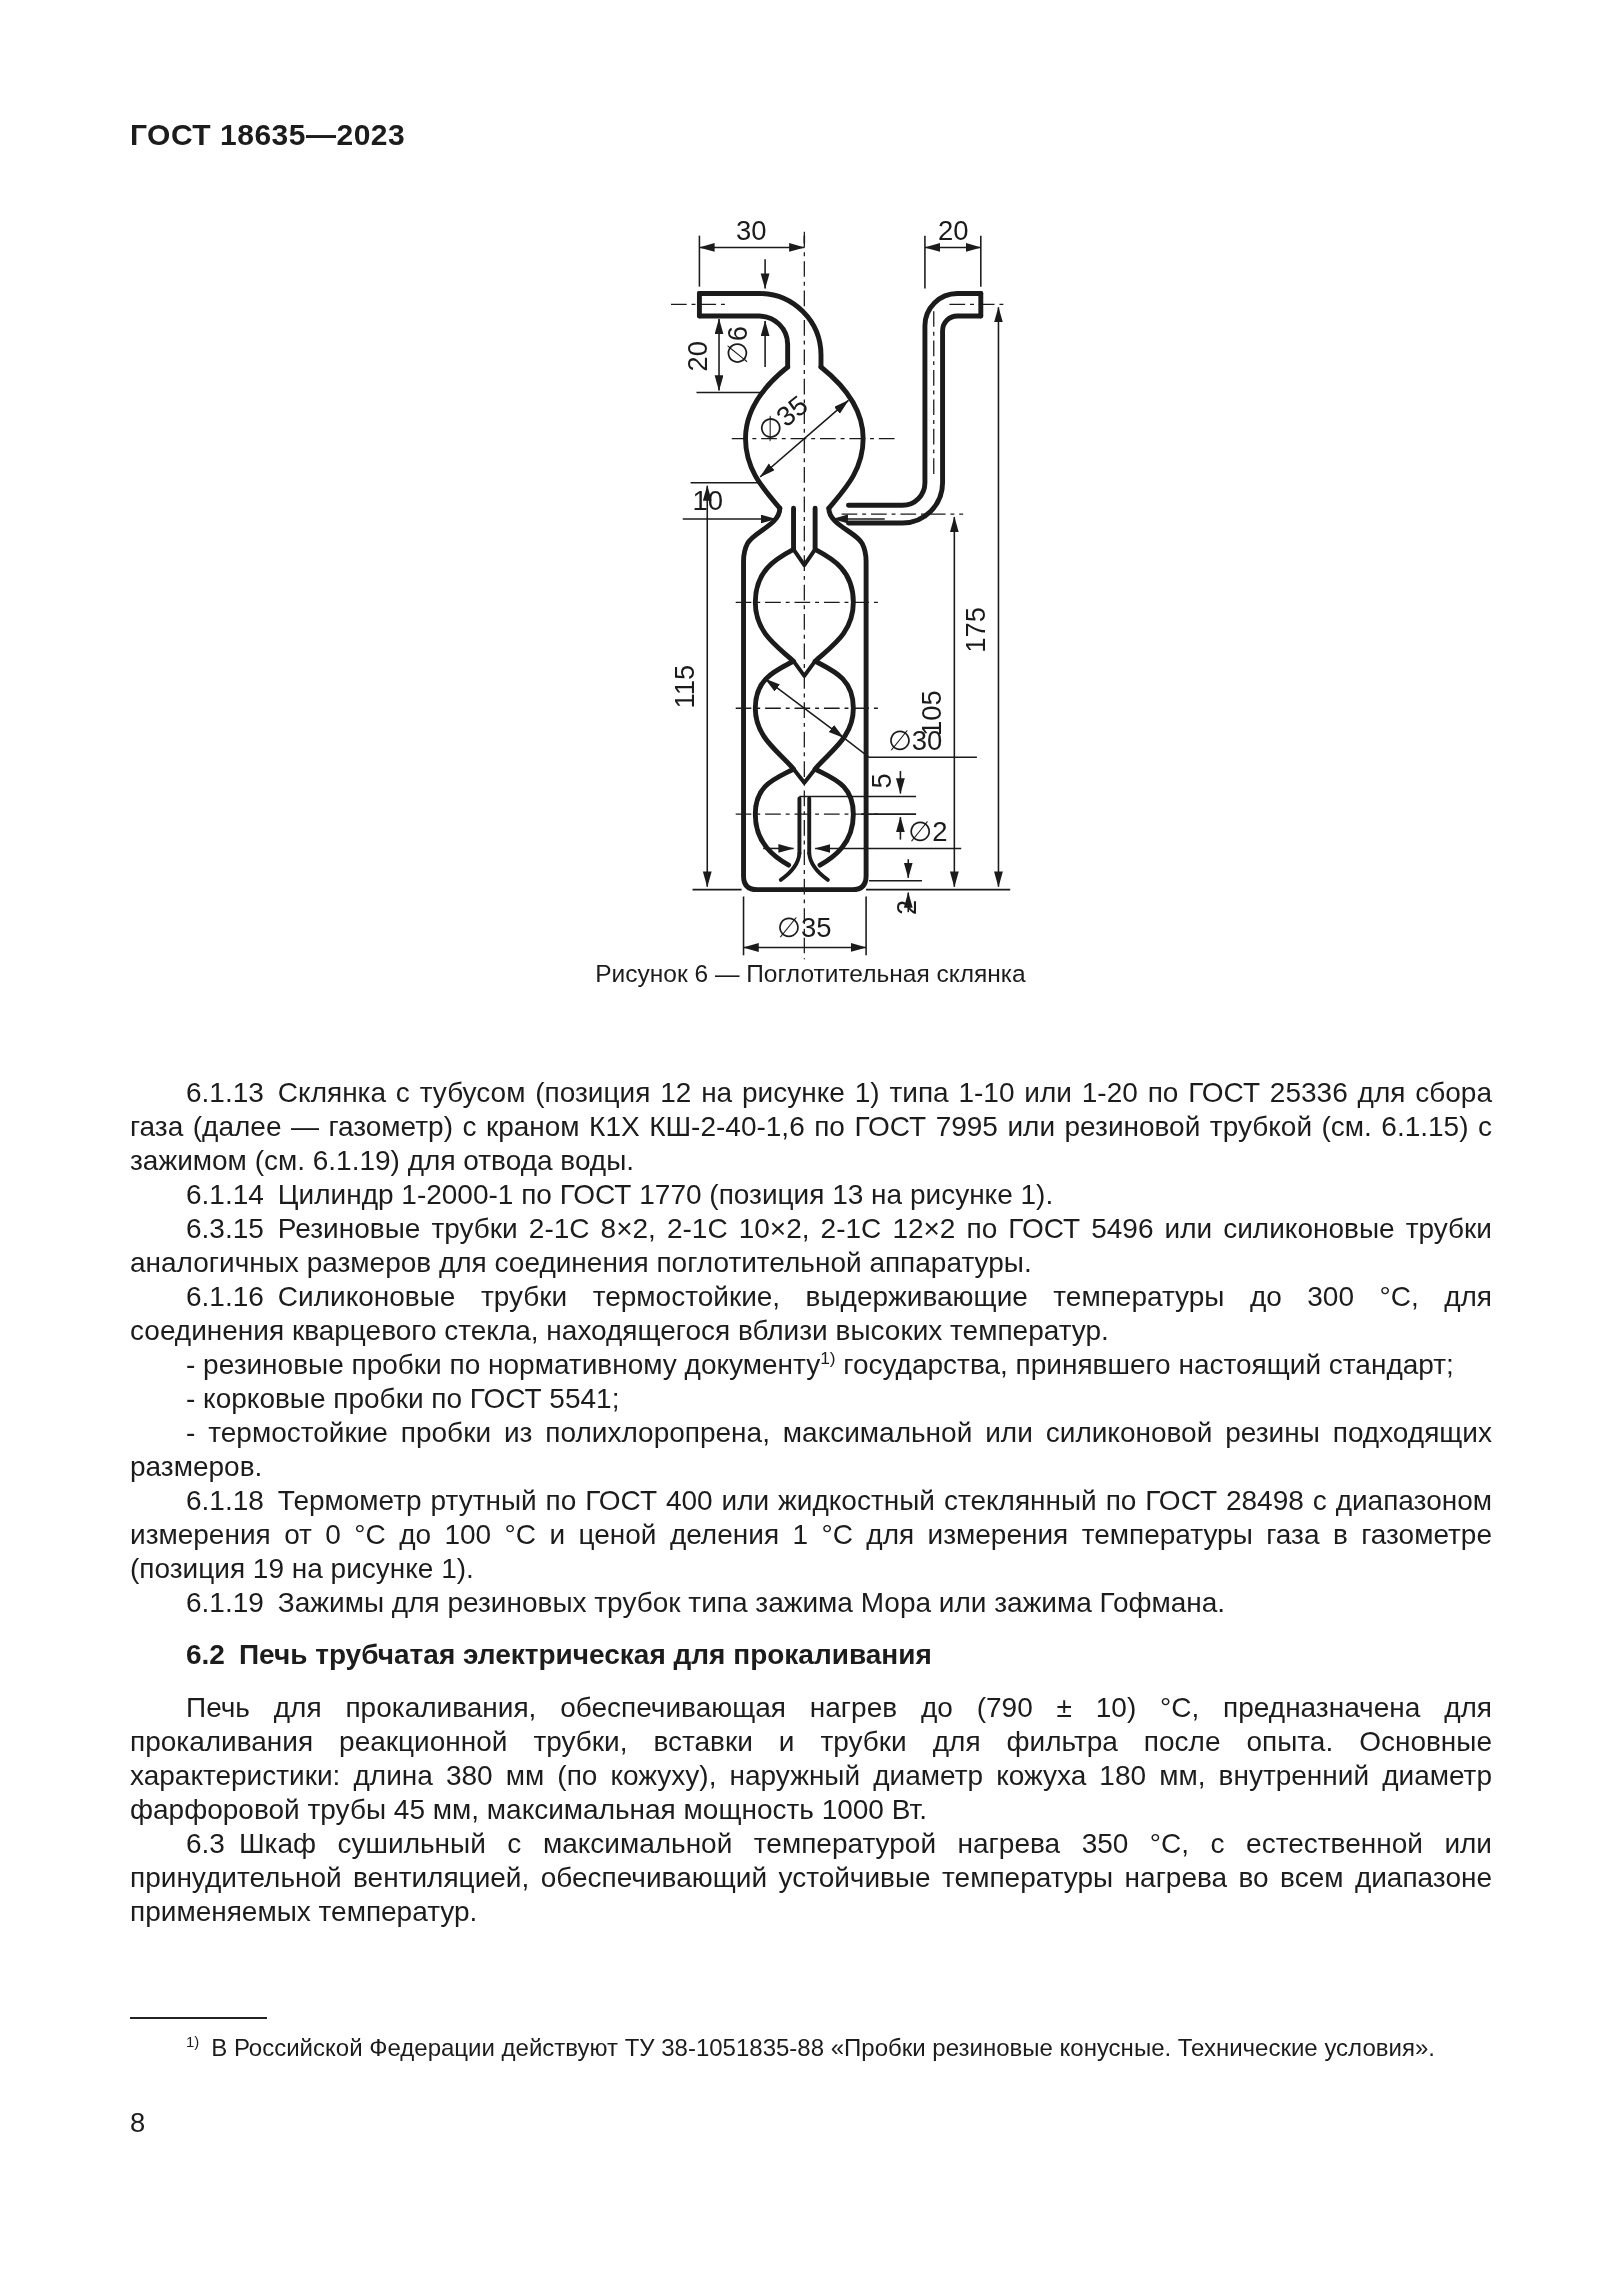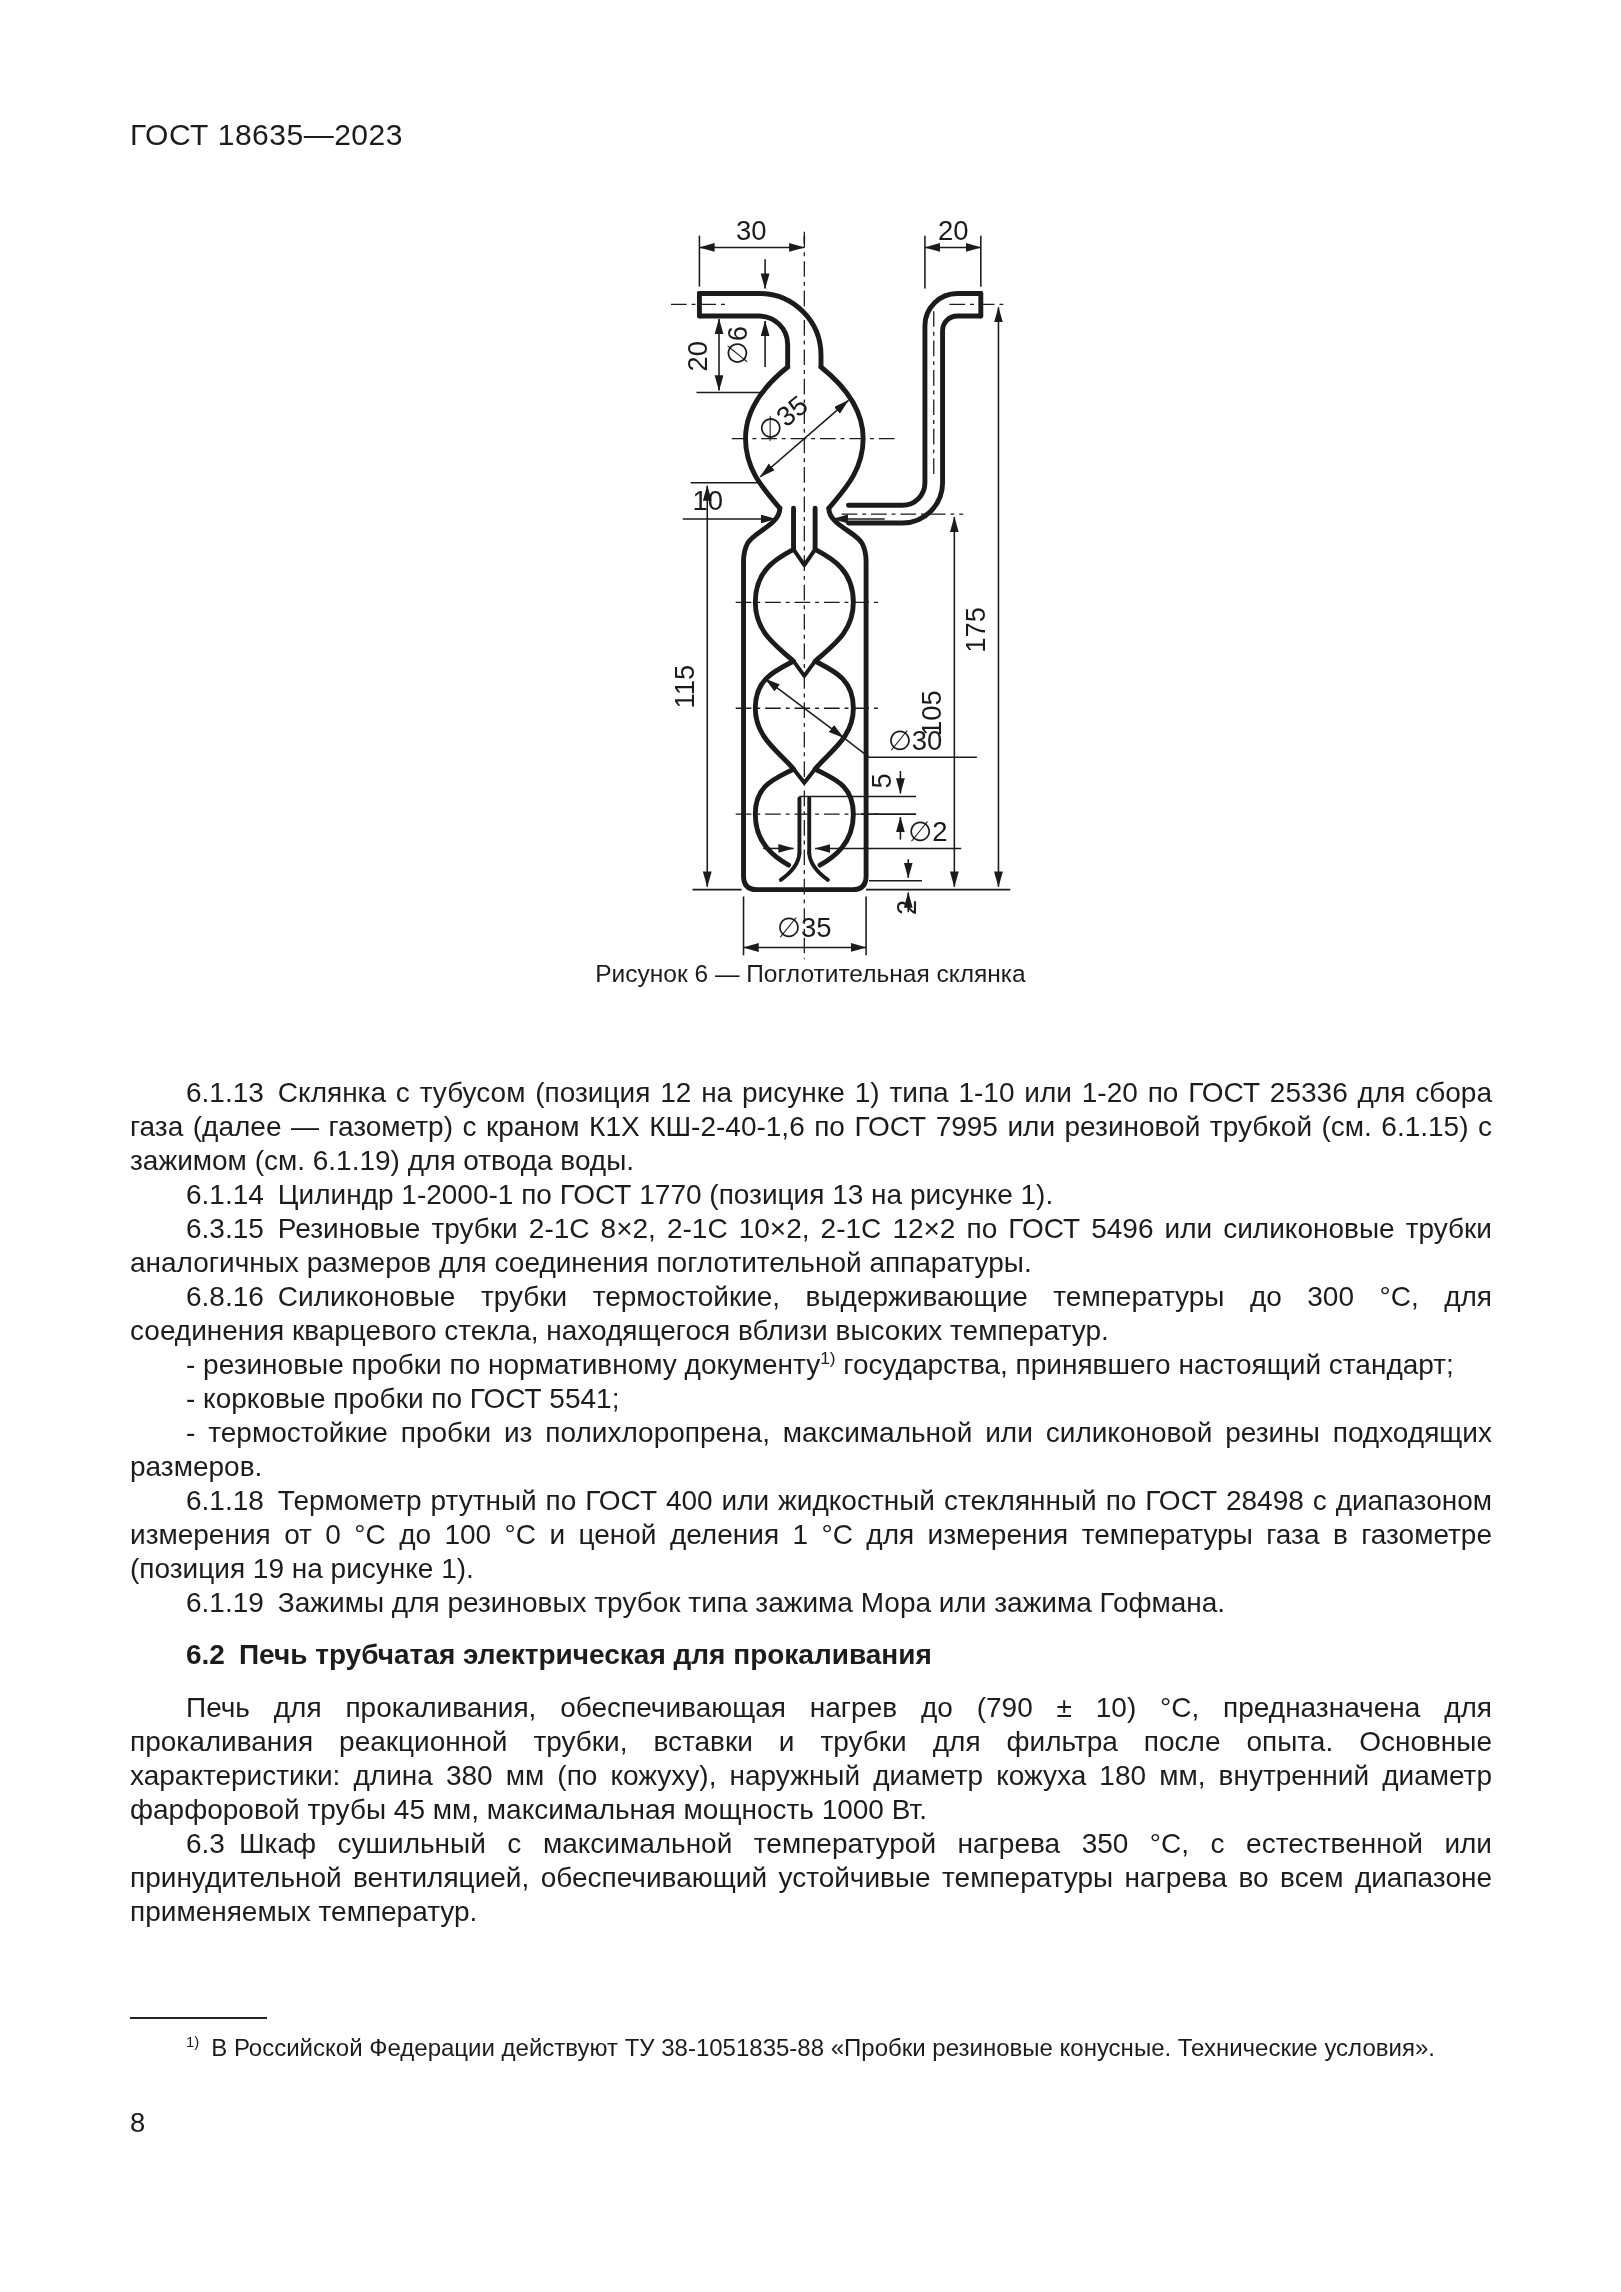--- a/index.html
+++ b/index.html
@@ -2,21 +2,21 @@
 <html><head>
 <meta charset="utf-8">
 <style>
   html,body{margin:0;padding:0;}
   body{
     width:1621px;height:2293px;position:relative;background:#ffffff;
     font-family:"Liberation Sans", sans-serif;color:#1c1c1c;
   }
   .doc-header{
     position:absolute;left:130px;top:118px;
-    font-size:30px;font-weight:normal;letter-spacing:0.5px;
+    font-size:30px;font-weight:bold;letter-spacing:0.5px;
   }
   .figure-wrap{
     position:absolute;left:616px;top:218px;width:510px;height:804px;
   }
   .figure-caption{
     position:absolute;left:0;top:960px;width:1621px;
     text-align:center;font-size:24.5px;
   }
   .body-col{
     position:absolute;left:130px;top:1076px;width:1362px;
@@ -171,21 +171,21 @@
   </g>
 </svg>
 </div>
 
 <div class="figure-caption">Рисунок 6 — Поглотительная склянка</div>
 
 <div class="body-col">
   <p><span>6.1.13 Склянка с тубусом (позиция </span><span class="it">12</span><span> на рисунке 1) типа 1-10 или 1-20 по ГОСТ 25336 для сбора газа (далее — газометр) с краном К1Х КШ-2-40-1,6 по ГОСТ 7995 или резиновой трубкой (см. 6.1.15) с зажимом (см. 6.1.19) для отвода воды.</span></p>
   <p><span>6.1.14 Цилиндр 1-2000-1 по ГОСТ 1770 (позиция </span><span class="it">13</span><span> на рисунке 1).</span></p>
   <p>6.3.15 Резиновые трубки 2-1С 8×2, 2-1С 10×2, 2-1С 12×2 по ГОСТ 5496 или силиконовые трубки аналогичных размеров для соединения поглотительной аппаратуры.</p>
-  <p>6.8.16 Силиконовые трубки термостойкие, выдерживающие температуры до 300 °С, для соединения кварцевого стекла, находящегося вблизи высоких температур.</p>
+  <p>6.1.16 Силиконовые трубки термостойкие, выдерживающие температуры до 300 °С, для соединения кварцевого стекла, находящегося вблизи высоких температур.</p>
   <p><span>- резиновые пробки по нормативному документу</span><sup>1)</sup><span> государства, принявшего настоящий стандарт;</span></p>
   <p>- корковые пробки по ГОСТ 5541;</p>
   <p>- термостойкие пробки из полихлоропрена, максимальной или силиконовой резины подходящих размеров.</p>
   <p><span>6.1.18 Термометр ртутный по ГОСТ 400 или жидкостный стеклянный по ГОСТ 28498 с диапазоном измерения от 0 °С до 100 °С и ценой деления 1 °С для измерения температуры газа в газометре (позиция </span><span class="it">19</span><span> на рисунке 1).</span></p>
   <p>6.1.19 Зажимы для резиновых трубок типа зажима Мора или зажима Гофмана.</p>
   <p class="h62">6.2 Печь трубчатая электрическая для прокаливания</p>
   <p>Печь для прокаливания, обеспечивающая нагрев до (790 ± 10) °С, предназначена для прокаливания реакционной трубки, вставки и трубки для фильтра после опыта. Основные характеристики: длина 380 мм (по кожуху), наружный диаметр кожуха 180 мм, внутренний диаметр фарфоровой трубы 45 мм, максимальная мощность 1000 Вт.</p>
   <p>6.3 Шкаф сушильный с максимальной температурой нагрева 350 °С, с естественной или принудительной вентиляцией, обеспечивающий устойчивые температуры нагрева во всем диапазоне применяемых температур.</p>
 </div>
 

